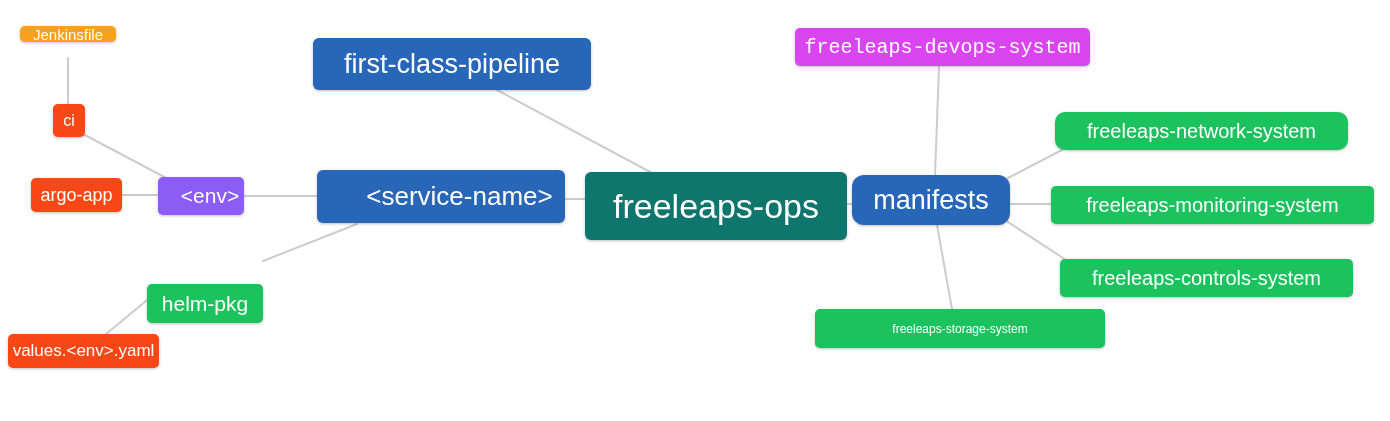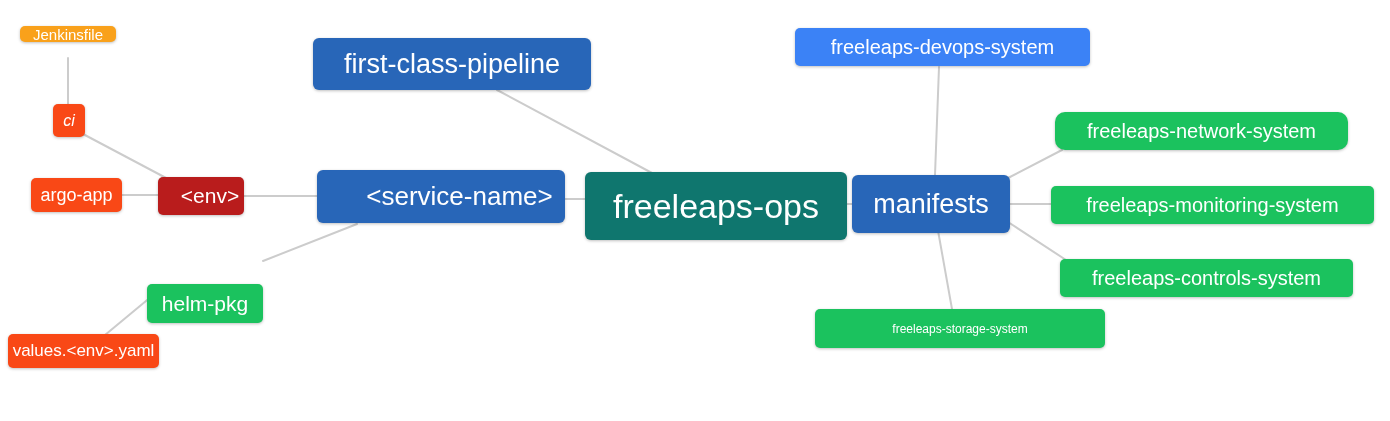--- a/index.html
+++ b/index.html
@@ -37,21 +37,21 @@
   
   .n-jenkinsfile { left: 20px;  top: 26px;  width: 96px;  height: 16px; font-size: 15px; }
   .n-ci         { left: 53px;  top: 104px; width: 32px;  height: 33px; font-size: 16px; }
   .n-argo       { left: 31px;  top: 178px; width: 91px;  height: 34px; font-size: 18px; }
   .n-env        { left: 158px; top: 177px; width: 86px;  height: 38px; font-size: 21px; }
   .n-helm       { left: 147px; top: 258px; width: 116px; height: 39px; font-size: 21px; }
   .n-values     { left: 8px;   top: 334px; width: 151px; height: 34px; font-size: 17px; }
   .n-pipeline   { left: 313px; top: 38px;  width: 278px; height: 52px; font-size: 27px; border-radius: 6px; }
   .n-service    { left: 317px; top: 170px; width: 248px; height: 53px; font-size: 26px; border-radius: 6px; padding-left: 47px; }
   .n-root       { left: 585px; top: 172px; width: 262px; height: 68px; font-size: 34px; border-radius: 6px; }
-  .n-manifests  { left: 852px; top: 175px; width: 158px; height: 58px; font-size: 27px; border-radius: 6px; }
+  .n-manifests  { left: 852px; top: 175px; width: 158px; height: 50px; font-size: 27px; border-radius: 12px; }
   .n-devops     { left: 795px; top: 28px;  width: 295px; height: 38px; font-size: 20px; }
   .n-network    { left: 1055px;top: 112px; width: 293px; height: 38px; font-size: 20px; border-radius: 10px; }
   .n-monitoring { left: 1051px;top: 186px; width: 323px; height: 38px; font-size: 20px; }
   .n-controls   { left: 1060px;top: 259px; width: 293px; height: 38px; font-size: 20px; }
   .n-storage    { left: 815px; top: 309px; width: 290px; height: 39px; font-size: 12px; }
 </style>
 </head>
 <body>
 
 <div class="canvas">
@@ -69,28 +69,28 @@
       <line x1="847" y1="204" x2="852" y2="204"></line>
       <line x1="939" y1="67" x2="935" y2="175"></line>
       <line x1="1008" y1="178" x2="1062" y2="150"></line>
       <line x1="1010" y1="204" x2="1051" y2="204"></line>
       <line x1="1008" y1="222" x2="1066" y2="260"></line>
       <line x1="937" y1="225" x2="952" y2="309"></line>
     </g>
   </svg>
 
   <div class="node n-jenkinsfile" style="background: rgb(249, 161, 27);">Jenkinsfile</div>
-  <div class="node n-ci" style="background: rgb(249, 72, 22); font-style: italic;">ci</div>
+  <div class="node n-ci" style="background: rgb(249, 72, 22);">ci</div>
   <div class="node n-argo" style="background: rgb(249, 72, 22);">argo-app</div>
-  <div class="node n-env" style="background: #b91c1c; padding-left: 28px;">&lt;env&gt;</div>
+  <div class="node n-env" style="background: #8b5cf6; padding-left: 28px;">&lt;env&gt;</div>
   <div class="node n-helm" style="background: rgb(27, 194, 94); margin-top: 26px;">helm-pkg</div>
   <div class="node n-values" style="background: rgb(249, 72, 22);">values.&lt;env&gt;.yaml</div>
   <div class="node n-pipeline" style="background: rgb(40, 102, 184);">first-class-pipeline</div>
   <div class="node n-service" style="background: rgb(40, 102, 184);">&lt;service-name&gt;</div>
   <div class="node n-root" style="background: #0f766e;">freeleaps-ops</div>
   <div class="node n-manifests" style="background: rgb(40, 102, 184);">manifests</div>
-  <div class="node n-devops" style="background: #3b82f6;">freeleaps-devops-system</div>
+  <div class="node n-devops" style="background: #d946ef; font-family: Liberation Mono, monospace;">freeleaps-devops-system</div>
   <div class="node n-network" style="background: rgb(27, 194, 94);">freeleaps-network-system</div>
   <div class="node n-monitoring" style="background: rgb(27, 194, 94);">freeleaps-monitoring-system</div>
   <div class="node n-controls" style="background: rgb(27, 194, 94);">freeleaps-controls-system</div>
   <div class="node n-storage" style="background: rgb(27, 194, 94);">freeleaps-storage-system</div>
 
 </div>
 
 </body></html>

